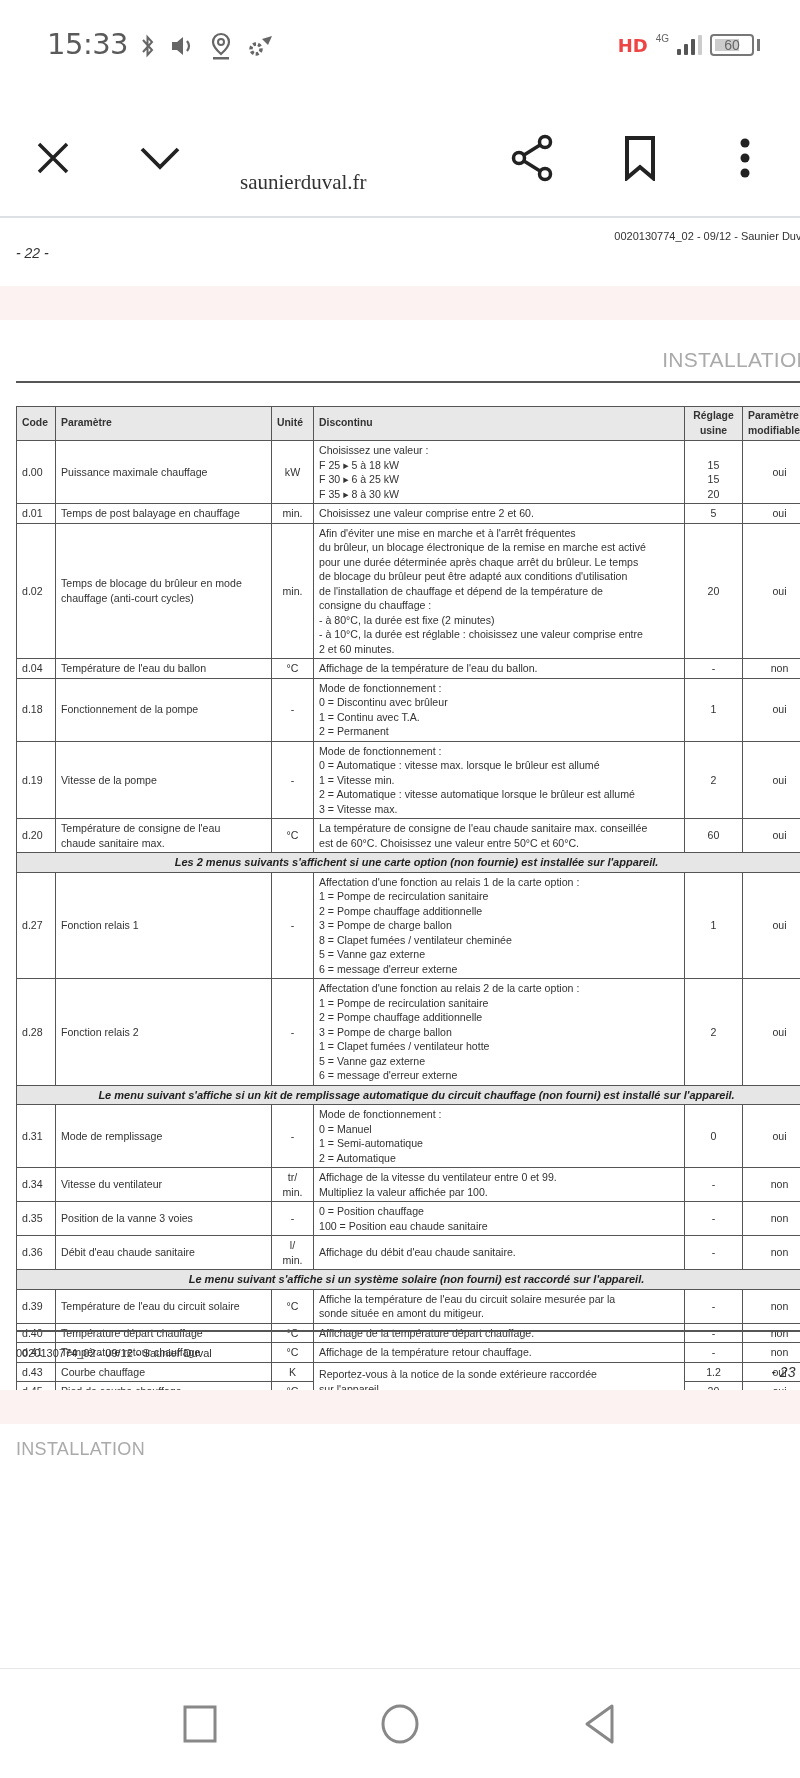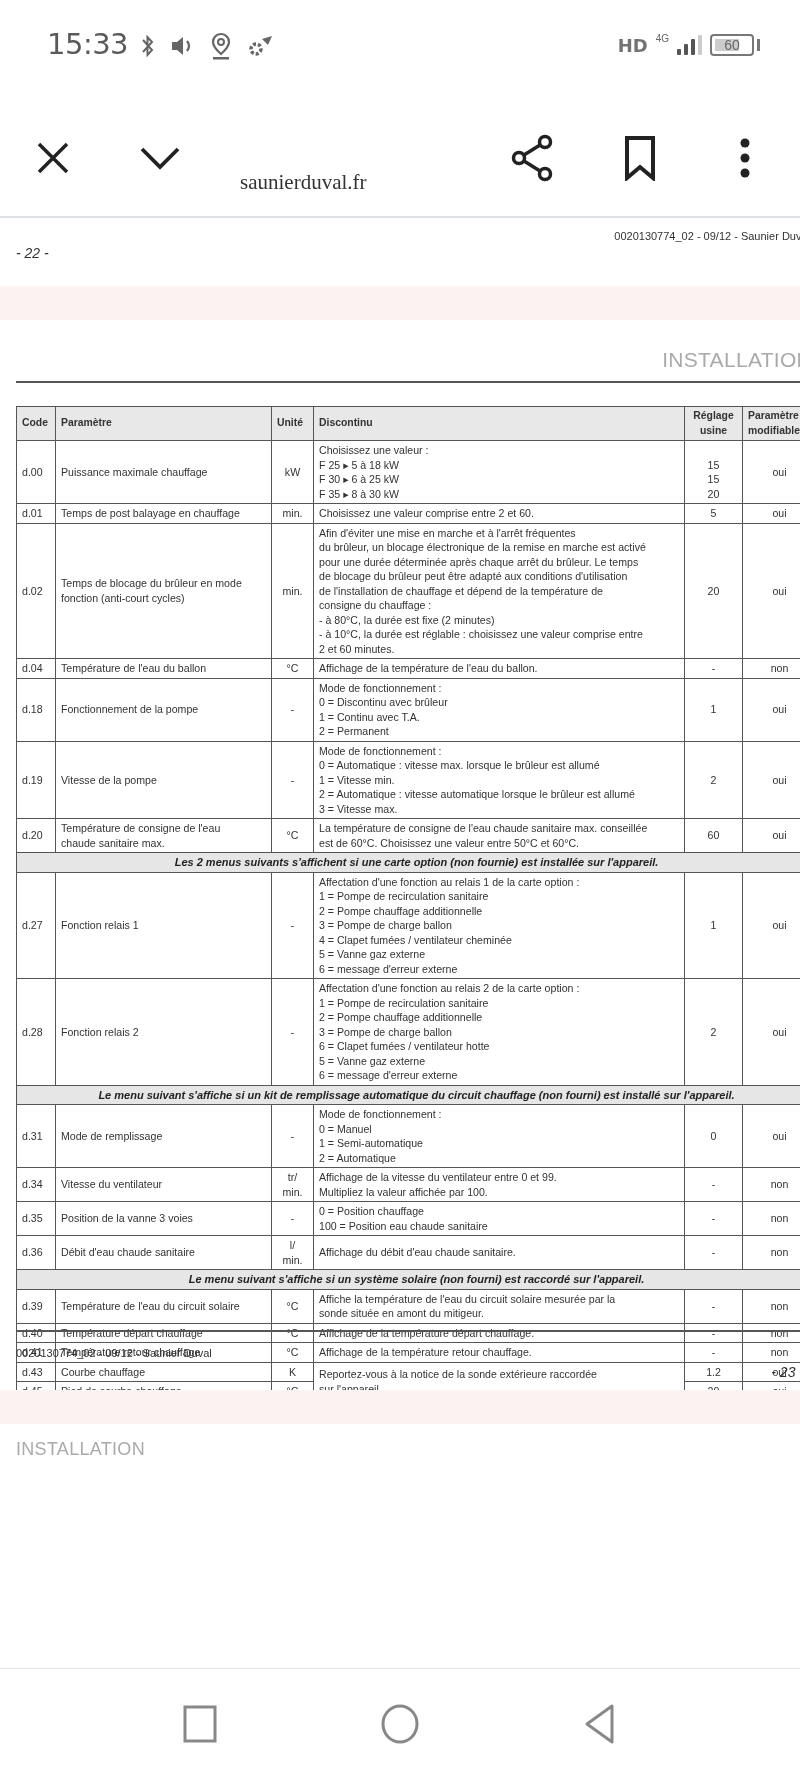--- a/index.html
+++ b/index.html
@@ -4,21 +4,21 @@
 <style>
   * { box-sizing: border-box; margin: 0; padding: 0; }
   html, body { width: 800px; height: 1778px; overflow: hidden; background: #ffffff; }
   body { font-family: "Liberation Sans", sans-serif; color: #222; position: relative; }
 
   
   .statusbar { position: absolute; left: 0; top: 0; width: 800px; height: 95px; background: #fff; }
   .sb-time { position: absolute; left: 47px; top: 27px; font-size: 29px; color: #5a5a5a; font-family: "DejaVu Sans", sans-serif; letter-spacing: -0.5px; }
   .sb-icons-left { position: absolute; left: 140px; top: 32px; display: flex; gap: 14px; align-items: center; color: #666; }
   .sb-icons-right { position: absolute; right: 40px; top: 34px; display: flex; gap: 8px; align-items: center; color: #666; }
-  .sb-hd { font-size: 18px; font-weight: bold; color: #737373; font-family: "DejaVu Sans", sans-serif; text-align: right; }
+  .sb-hd { font-size: 18px; font-weight: bold; color: #ef4444; font-family: "DejaVu Sans", sans-serif; text-align: right; }
   .sb-4g { font-size: 10px; font-weight: normal; color: #666; line-height: 10px; position: relative; top: -6px; }
   .sb-bars { display: flex; gap: 3px; align-items: flex-end; height: 20px; }
   .sb-bars span { display: block; width: 4px; background: #555; border-radius: 1px; }
   .sb-battery { width: 44px; height: 22px; border: 2px solid #777; border-radius: 4px; display: flex; align-items: center; justify-content: center; position: relative; padding: 2px; }
   .sb-battery .fill { position: absolute; left: 3px; top: 3px; bottom: 3px; width: 24px; background: #ccc; }
   .sb-battery .txt { position: relative; font-size: 14px; color: #666; }
   .sb-battery-tip { width: 3px; height: 12px; background: #777; margin-left: -5px; }
 
   
   .toolbar { position: absolute; left: 0; top: 95px; width: 800px; height: 123px; background: #fff; border-bottom: 2px solid #dde0e4; }
@@ -214,21 +214,21 @@
           </td>
           <td class="center">
             <span class="desc-line">5</span>
           </td>
           <td class="center">oui</td>
         </tr>
         <tr>
           <td>d.02</td>
           <td>
             <span class="desc-line">Temps de blocage du brûleur en mode</span>
-            <span class="desc-line">fonction (anti-court cycles)</span>
+            <span class="desc-line">chauffage (anti-court cycles)</span>
           </td>
           <td class="center">
             <span class="desc-line">min.</span>
           </td>
           <td>
             <span class="desc-line">Afin d'éviter une mise en marche et à l'arrêt fréquentes</span>
             <span class="desc-line">du brûleur, un blocage électronique de la remise en marche est activé</span>
             <span class="desc-line">pour une durée déterminée après chaque arrêt du brûleur. Le temps</span>
             <span class="desc-line">de blocage du brûleur peut être adapté aux conditions d'utilisation</span>
             <span class="desc-line">de l'installation de chauffage et dépend de la température de</span>
@@ -324,21 +324,21 @@
             <span class="desc-line">Fonction relais 1</span>
           </td>
           <td class="center">
             <span class="desc-line">-</span>
           </td>
           <td>
             <span class="desc-line">Affectation d'une fonction au relais 1 de la carte option :</span>
             <span class="desc-line">1 = Pompe de recirculation sanitaire</span>
             <span class="desc-line">2 = Pompe chauffage additionnelle</span>
             <span class="desc-line">3 = Pompe de charge ballon</span>
-            <span class="desc-line">4 = Clapet fumées / ventilateur cheminée</span>
+            <span class="desc-line">8 = Clapet fumées / ventilateur cheminée</span>
             <span class="desc-line">5 = Vanne gaz externe</span>
             <span class="desc-line">6 = message d'erreur externe</span>
           </td>
           <td class="center">
             <span class="desc-line">1</span>
           </td>
           <td class="center">oui</td>
         </tr>
         <tr>
           <td>d.28</td>
@@ -346,21 +346,21 @@
             <span class="desc-line">Fonction relais 2</span>
           </td>
           <td class="center">
             <span class="desc-line">-</span>
           </td>
           <td>
             <span class="desc-line">Affectation d'une fonction au relais 2 de la carte option :</span>
             <span class="desc-line">1 = Pompe de recirculation sanitaire</span>
             <span class="desc-line">2 = Pompe chauffage additionnelle</span>
             <span class="desc-line">3 = Pompe de charge ballon</span>
-            <span class="desc-line">6 = Clapet fumées / ventilateur hotte</span>
+            <span class="desc-line">1 = Clapet fumées / ventilateur hotte</span>
             <span class="desc-line">5 = Vanne gaz externe</span>
             <span class="desc-line">6 = message d'erreur externe</span>
           </td>
           <td class="center">
             <span class="desc-line">2</span>
           </td>
           <td class="center">oui</td>
         </tr>
         <tr class="note">
           <td colspan="6">Le menu suivant s'affiche si un kit de remplissage automatique du circuit chauffage (non fourni) est installé sur l'appareil.</td>

